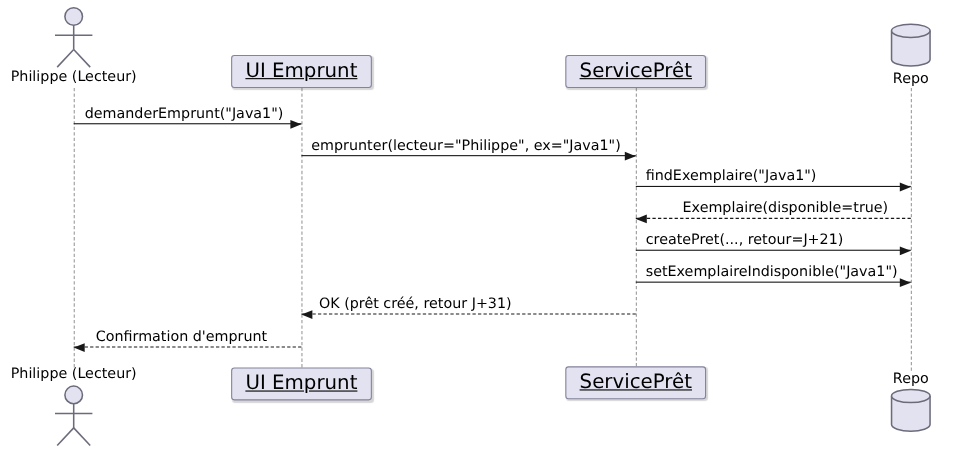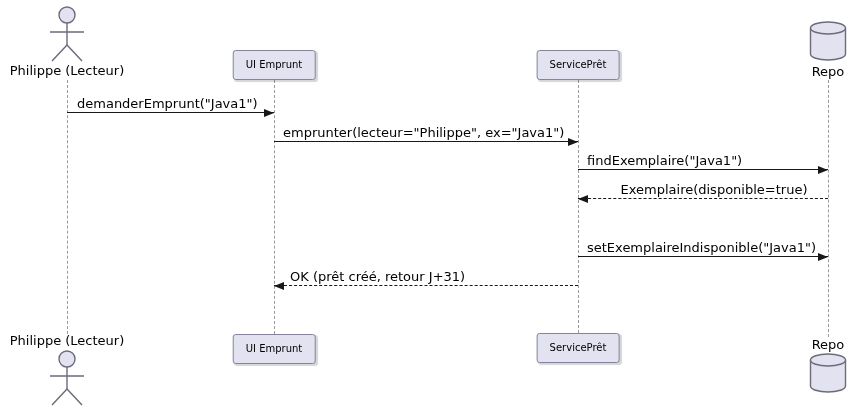--- a/index.html
+++ b/index.html
@@ -9,22 +9,22 @@
     background:#ffffff; overflow:hidden;
     font-family:"DejaVu Sans", sans-serif; color:#000;padding-left:43px;
   }
   .lifeline {
     position:absolute; width:0;
     border-left:1px dashed #9a9a9a;
   }
   .pbox {
     position:absolute; transform:translateX(-50%);
     background:#E2E2F0; border:1px solid #83839b; border-radius:3px;
-    padding:5px 12px; font-size:10px; line-height:18px;
-    white-space:nowrap; box-shadow:1.5px 1.5px 1px rgba(90,90,90,0.25);
+    padding:5px 12px; font-size:18px; line-height:18px;
+    white-space:nowrap; box-shadow:1.5px 1.5px 1px rgba(90,90,90,0.25);text-decoration:underline;
   }
   .plabel {
     position:absolute; transform:translateX(-50%);
     font-size:13px; line-height:15px; white-space:nowrap;
   }
   .figure { position:absolute; }
   .message { position:absolute; }
   .msg-label {
     font-size:13px; line-height:16px; white-space:nowrap; margin-bottom:1px;
   }
@@ -87,33 +87,43 @@
     <div class="msg-line solid"></div>
     <div class="msg-arrow right"></div>
   </div>
 
   <div class="message" style="left:578px; top:182px; width:250px;">
     <div class="msg-label" style="padding-left:22px;text-align:center;">Exemplaire(disponible=true)</div>
     <div class="msg-line dashed"></div>
     <div class="msg-arrow left"></div>
   </div>
 
+  <div class="message" style="left:578px; top:211px; width:250px;">
+    <div class="msg-label" style="padding-left:9px;">createPret(..., retour=J+21)</div>
+    <div class="msg-line solid"></div>
+    <div class="msg-arrow right"></div>
+  </div>
 
   <div class="message" style="left:578px; top:240px; width:250px;">
     <div class="msg-label" style="padding-left:9px;">setExemplaireIndisponible("Java1")</div>
     <div class="msg-line solid"></div>
     <div class="msg-arrow right"></div>
   </div>
 
   <div class="message" style="left:274px; top:269px; width:304px;">
     <div class="msg-label" style="padding-left:16px;">OK (prêt créé, retour J+31)</div>
     <div class="msg-line dashed"></div>
     <div class="msg-arrow left"></div>
   </div>
 
+  <div class="message" style="left:67px; top:299px; width:207px;">
+    <div class="msg-label" style="padding-left:20px;">Confirmation d'emprunt</div>
+    <div class="msg-line dashed"></div>
+    <div class="msg-arrow left"></div>
+  </div>
 
   <div class="plabel" style="left:67px; top:333px;">Philippe (Lecteur)</div>
   <div class="figure" style="left:45px; top:349px;">
     <svg width="44" height="58" viewBox="0 0 44 58">
       <circle cx="22" cy="10" r="8" fill="#E2E2F0" stroke="#6b6b7b" stroke-width="1.4"></circle>
       <line x1="22" y1="18" x2="22" y2="40" stroke="#6b6b7b" stroke-width="1.4"></line>
       <line x1="5" y1="27" x2="39" y2="27" stroke="#6b6b7b" stroke-width="1.4"></line>
       <line x1="22" y1="40" x2="7" y2="56" stroke="#6b6b7b" stroke-width="1.4"></line>
       <line x1="22" y1="40" x2="37" y2="56" stroke="#6b6b7b" stroke-width="1.4"></line>
     </svg>

